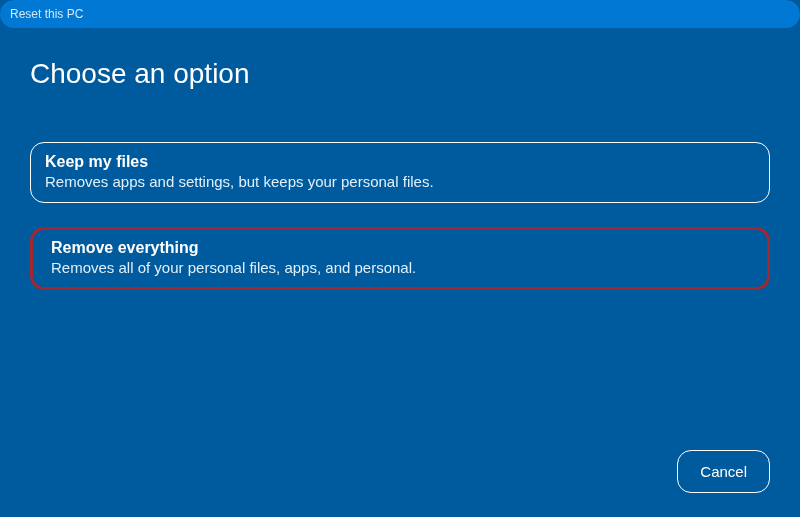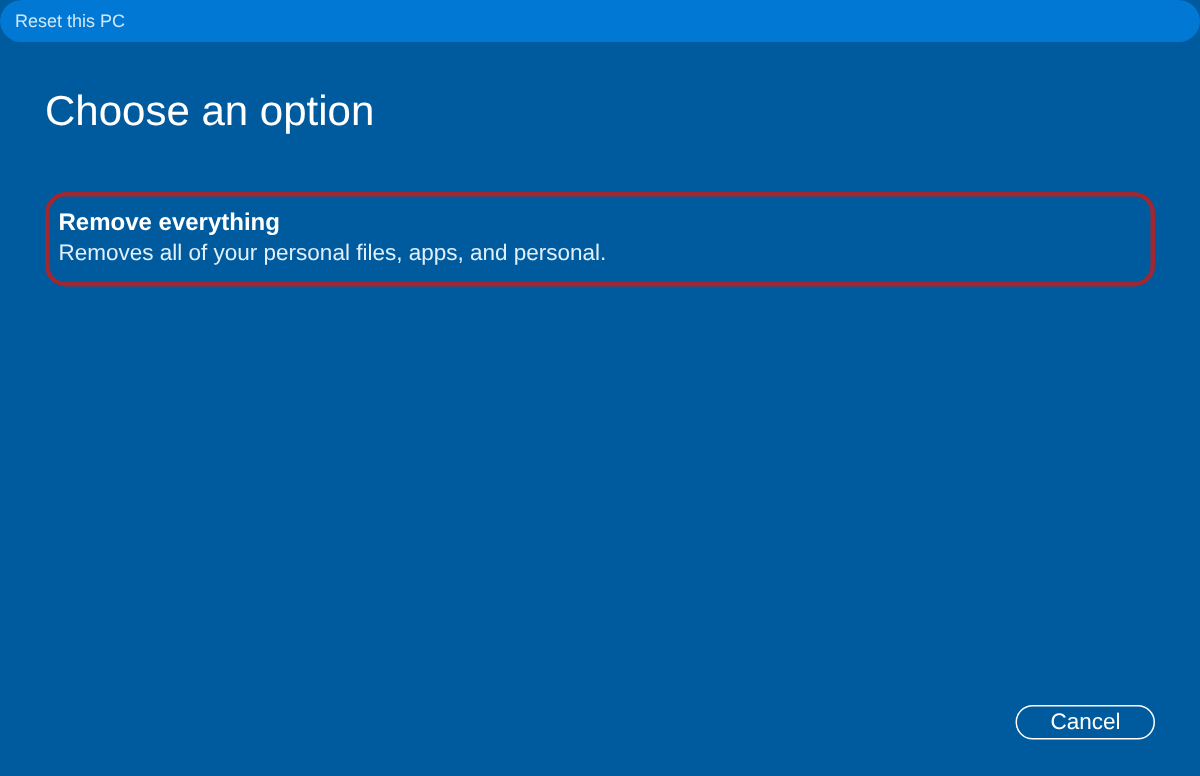--- a/index.html
+++ b/index.html
@@ -25,32 +25,32 @@
       padding: 0 10px;
       font-size: 12px;
       color: #d0e8f9;
     }
     .content {
       padding: 30px 30px 0 30px;
     }
     .page-title {
       font-size: 28px;
       font-weight: 300;
-      margin-bottom: 38px;
+      margin-bottom: 52px;
     }
     .option {
       border: 1.5px solid #ffffff;
       padding: 10px 14px 12px 14px;
       margin-bottom: 24px;
       cursor: pointer;
       width: 740px;
     }
     .option.highlighted {
       border: 3px solid #a02832;
-      padding: 9px 13px 11px 6px;
+      padding: 9px 13px 11px 18px;
     }
     .option-title {
       font-size: 16px;
       font-weight: 600;
       margin-bottom: 2px;
     }
     .option-desc {
       font-size: 15px;
       font-weight: 300;
       color: #e0f0fb;
@@ -58,35 +58,39 @@
     .footer {
       position: absolute;
       bottom: 24px;
       right: 30px;
     }
     .cancel-btn {
       background: transparent;
       border: 1.5px solid #ffffff;
       color: #ffffff;
       font-size: 15px;
-      padding: 2px 22px;
+      padding: 12px 22px;
       cursor: pointer;
       font-family: inherit;
     }
   </style>
 </head>
 <body>
 
 <div class="titlebar">
   <span>Reset this PC</span>
 </div>
 
 <div class="content">
   <h1 class="page-title">Choose an option</h1>
 
+  <div class="option">
+    <div class="option-title">Keep my files</div>
+    <div class="option-desc">Removes apps and settings, but keeps your personal files.</div>
+  </div>
 
   <div class="option highlighted">
     <div class="option-title">Remove everything</div>
     <div class="option-desc">Removes all of your personal files, apps, and personal.</div>
   </div>
 </div>
 
 <div class="footer">
   <button class="cancel-btn">Cancel</button>
 </div>

